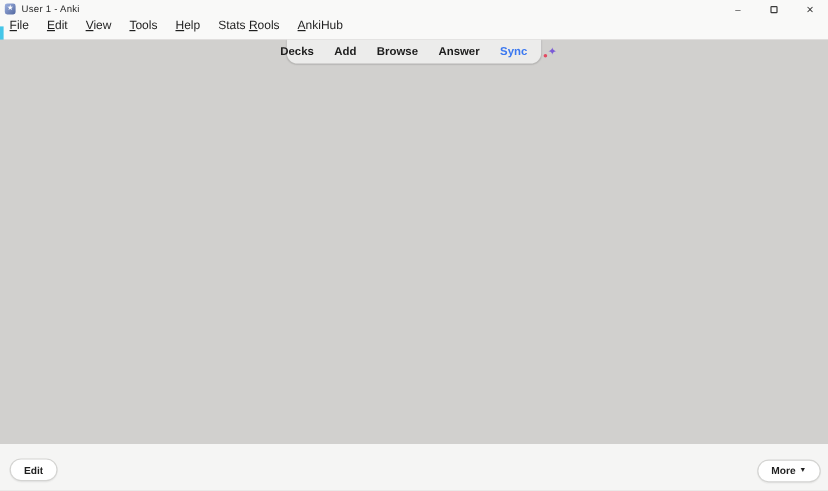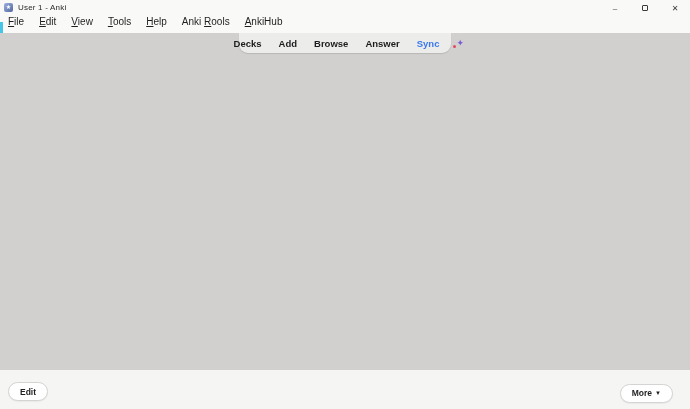--- a/index.html
+++ b/index.html
@@ -47,21 +47,21 @@
   .card-area { position:absolute; top:33px; left:0; width:690px; height:337px; background:#d1d0ce; }
 
   
   .bottombar { position:absolute; left:0; bottom:0; width:690px; height:39px; background:#f5f5f4; }
   .pill-btn { border:1px solid #d4d4d2; background:#ffffff; border-radius:10px; height:19px;
               font-family:"Liberation Sans", sans-serif; font-size:8.5px; font-weight:bold; color:#1f1f1f;
               display:inline-flex; align-items:center; justify-content:center; padding:0 11px;
               box-shadow:0 1px 1px rgba(0,0,0,.05); cursor:default; white-space:nowrap; }
 
   .bottom-left { position:absolute; left:8px; top:12px; display:flex; gap:6px; }
-  .bottom-right { position:absolute; right:17px; top:12px; }
+  .bottom-right { position:absolute; right:6px; top:12px; }
   .more-caret { font-size:6px; margin-left:3px; }
 
   .bottom-center { position:absolute; left:50%; top:2px; transform:translateX(-50%);
                    display:flex; flex-direction:column; align-items:center; }
   .counts { font-size:8px; line-height:11px; color:#4a4a4a; white-space:nowrap; }
   .counts .sep { color:#4a4a4a; margin:0 2px; }
   .count-new { color:var(--count-new,#3b78f0); text-decoration:underline; }
   .count-learn { color:var(--count-learn,#d03a3a); }
   .count-due { color:var(--count-due,#2e9e4f); }
   .show-answer { margin-top:1px; }
@@ -90,21 +90,21 @@
         <span>✕</span>
       </button>
     </div>
 
     <div class="menubar">
       <span class="menu-item"><span class="mn">F</span><span>ile</span></span>
       <span class="menu-item"><span class="mn">E</span><span>dit</span></span>
       <span class="menu-item"><span class="mn">V</span><span>iew</span></span>
       <span class="menu-item"><span class="mn">T</span><span>ools</span></span>
       <span class="menu-item"><span class="mn">H</span><span>elp</span></span>
-      <span class="menu-item"><span>Anki </span><span class="mn">R</span><span>ools</span></span>
+      <span class="menu-item"><span>Stats </span><span class="mn">R</span><span>ools</span></span>
       <span class="menu-item"><span class="mn">A</span><span>nkiHub</span></span>
     </div>
   </div>
 
   <div class="cyan-bar"></div>
 
   <div class="card-area"></div>
 
   <div class="toolbar-pill">
     <span class="tab">Decks</span>

